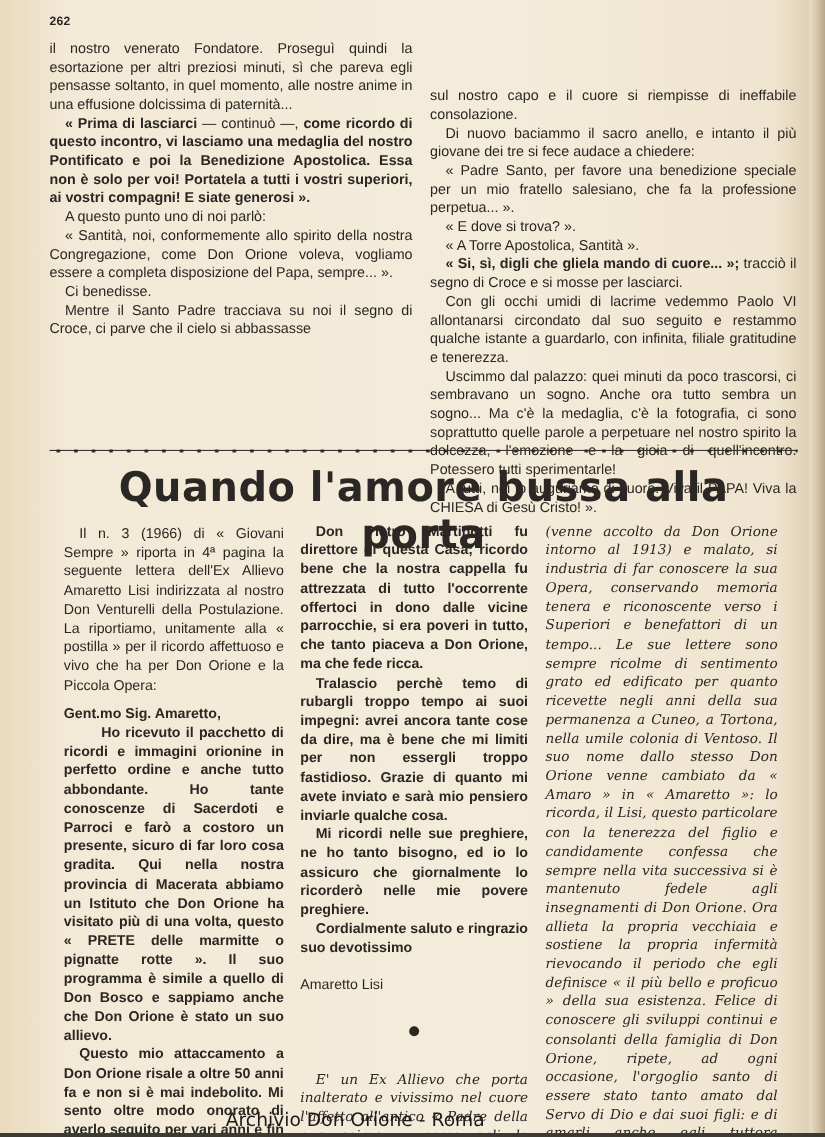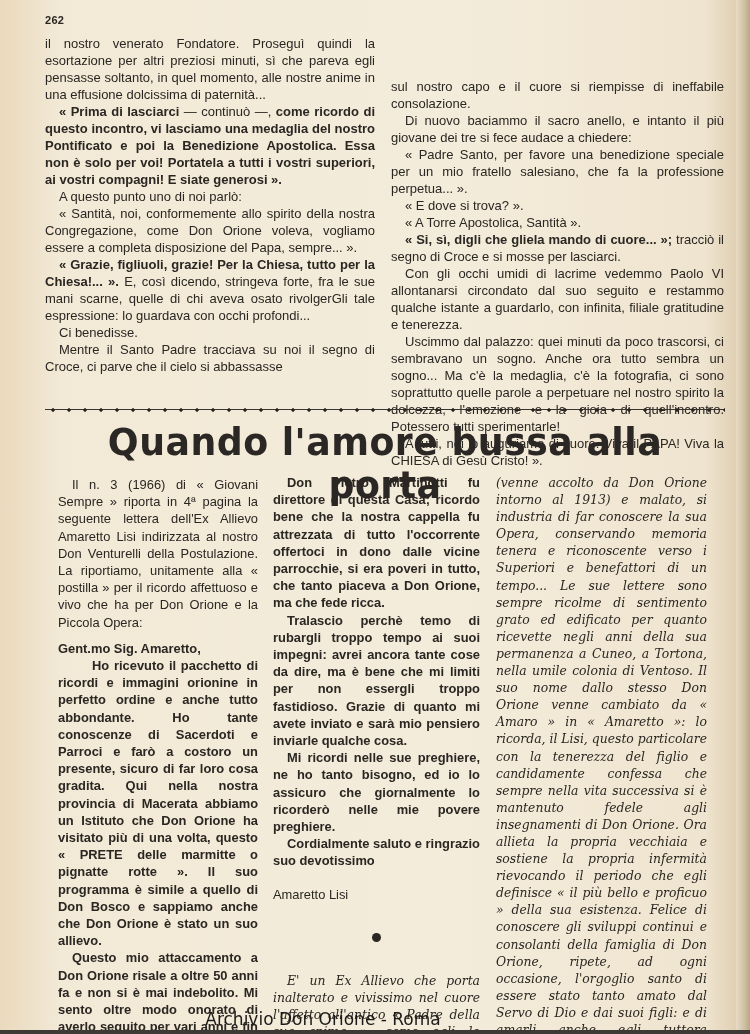--- a/index.html
+++ b/index.html
@@ -94,21 +94,20 @@
 <div class="page"></div>
 <div class="page-edge"></div>
 
 <div class="page-number">262</div>
 
 <div class="col top-left" id="top-left">
     <p class="noindent"><span>il nostro venerato Fondatore. Proseguì quindi la esortazione per altri preziosi minuti, sì che pareva egli pensasse soltanto, in quel momento, alle nostre anime in una effusione dolcissima di paternità...</span></p>
     <p><span class="b">« Prima di lasciarci</span><span> — continuò —, </span><span class="b">come ricordo di questo incontro, vi lasciamo una medaglia del nostro Pontificato e poi la Benedizione Apostolica. Essa non è solo per voi! Portatela a tutti i vostri superiori, ai vostri compagni! E siate generosi ».</span></p>
     <p><span>A questo punto uno di noi parlò:</span></p>
     <p><span>« Santità, noi, conformemente allo spirito della nostra Congregazione, come Don Orione voleva, vogliamo essere a completa disposizione del Papa, sempre... ».</span></p>
-    <p><span class="b">« Grazie, figliuoli, grazie! Per la Chiesa, tutto per la Chiesa!... ».</span><span> E, così dicendo, stringeva forte, fra le sue mani scarne, quelle di chi aveva osato rivolgerGli tale espressione: lo guardava con occhi profondi...</span></p>
     <p><span>Ci benedisse.</span></p>
     <p><span>Mentre il Santo Padre tracciava su noi il segno di Croce, ci parve che il cielo si abbassasse</span></p>
   </div>
 <div class="col top-right" id="top-right">
     <p class="noindent"><span>sul nostro capo e il cuore si riempisse di ineffabile consolazione.</span></p>
     <p><span>Di nuovo baciammo il sacro anello, e intanto il più giovane dei tre si fece audace a chiedere:</span></p>
     <p><span>« Padre Santo, per favore una benedizione speciale per un mio fratello salesiano, che fa la professione perpetua... ».</span></p>
     <p><span>« E dove si trova? ».</span></p>
     <p><span>« A Torre Apostolica, Santità ».</span></p>
     <p><span class="b">« Si, sì, digli che gliela mando di cuore... »;</span><span> tracciò il segno di Croce e si mosse per lasciarci.</span></p>

